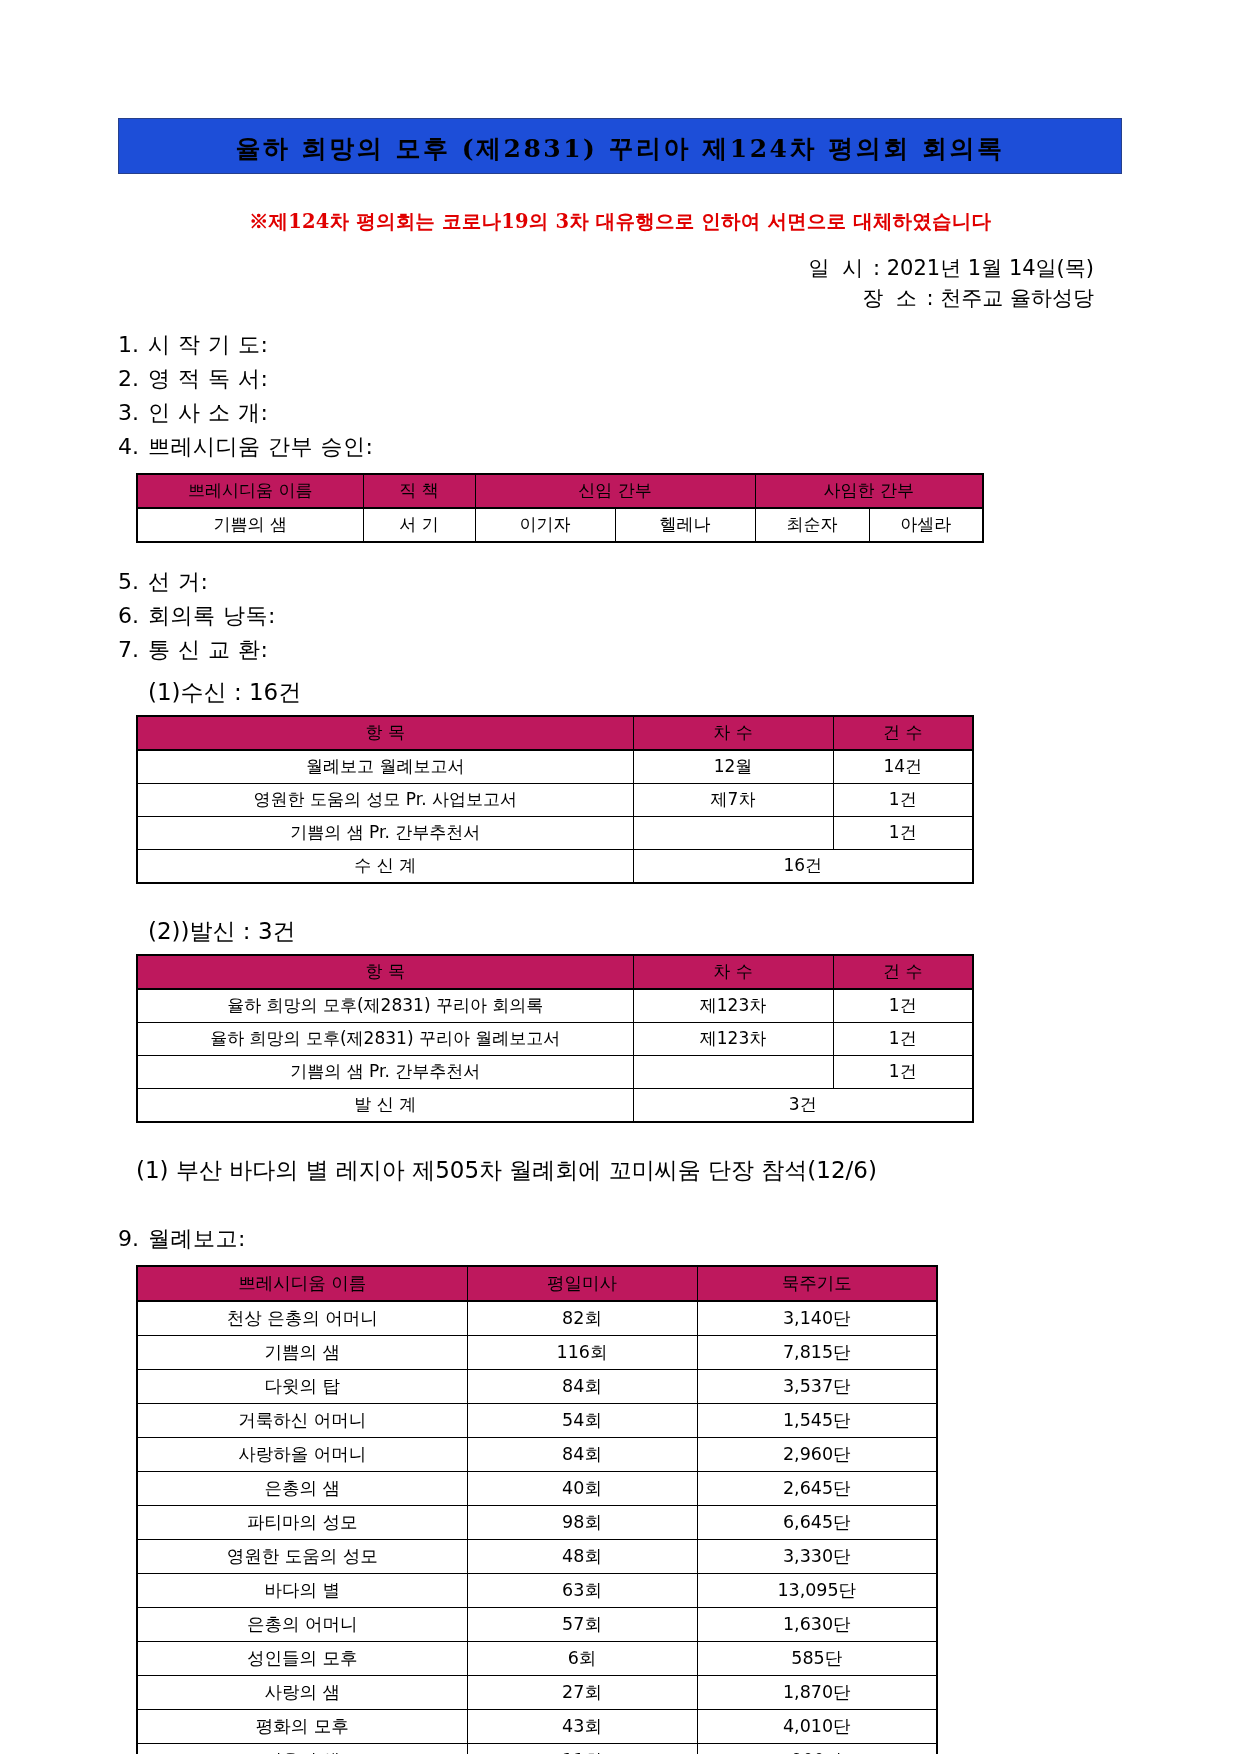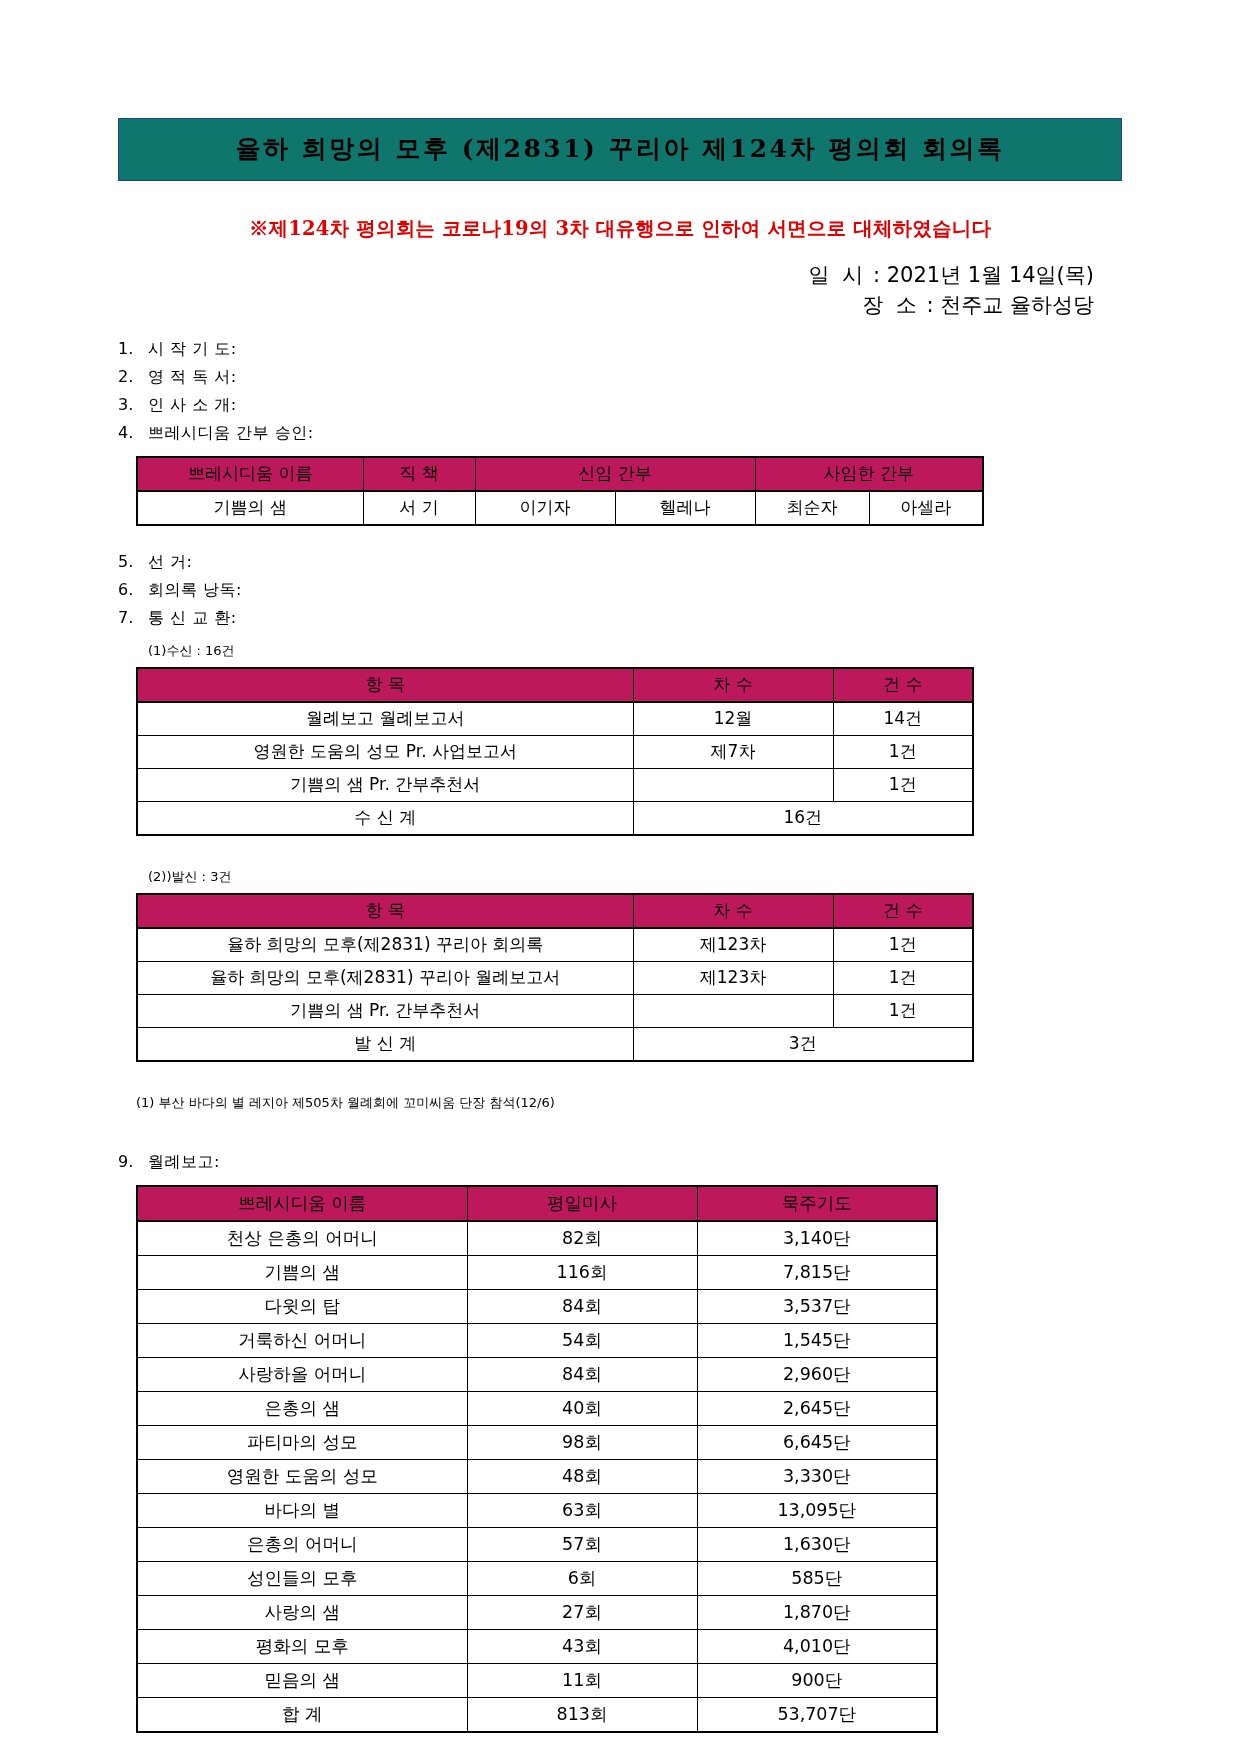--- a/index.html
+++ b/index.html
@@ -18,23 +18,23 @@
     box-sizing: border-box;
     width: 1240px;
     height: 1754px;
     padding: 118px 118px 60px 118px;
     position: relative;
   }
 
   
   .title-box {
     border: 1.5px solid #27408b;
-    background: #0f766e;
+    background: #1d4ed8;
     text-align: center;
-    padding: 13px 0 15px 0;
+    padding: 13px 0 8px 0;
     margin: 0 0 0 0;
   }
   .title-box .title-text {
     font-family: "DejaVu Serif", "Liberation Serif", serif;
     font-weight: bold;
     font-size: 25px;
     letter-spacing: 2.5px;
     color: #000000;
     white-space: nowrap;
   }
@@ -62,31 +62,31 @@
     font-size: 21px;
     white-space: nowrap;
   }
   .sp3 { letter-spacing: 3px; }
 
   
   .agenda {
     margin-top: 14px;
   }
   .agenda-item {
-    font-size: 16px;
+    font-size: 22px;
     line-height: 1.0;
     padding: 6px 0 6px 0;
     margin-left: 0px;
     white-space: nowrap;
   }
   .agenda-item .num { display: inline-block; width: 30px; }
   .agenda-item .lbl { letter-spacing: 0.5px; }
 
   .sub-line {
-    font-size: 13px;
+    font-size: 23px;
     margin: 10px 0 6px 30px;
     white-space: nowrap;
   }
   .sub-line.indent2 { margin-left: 18px; }
 
   
   table.doc {
     border-collapse: collapse;
     table-layout: fixed;
     font-size: 17px;

